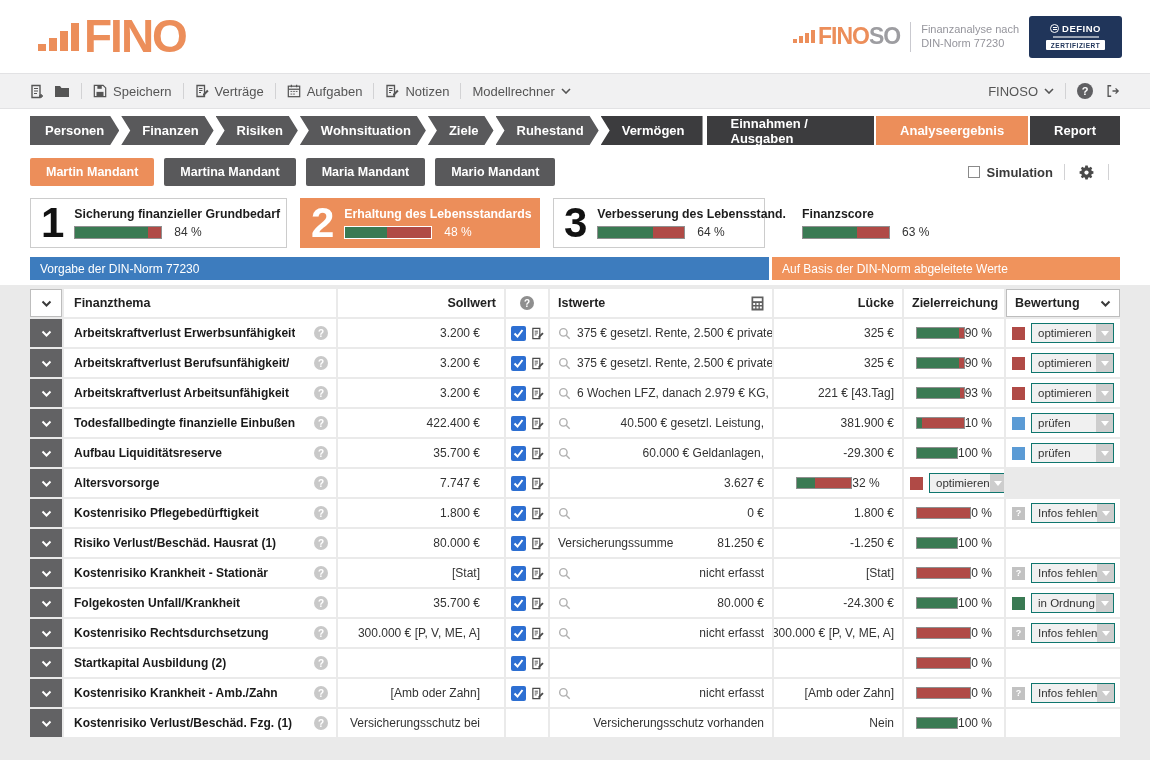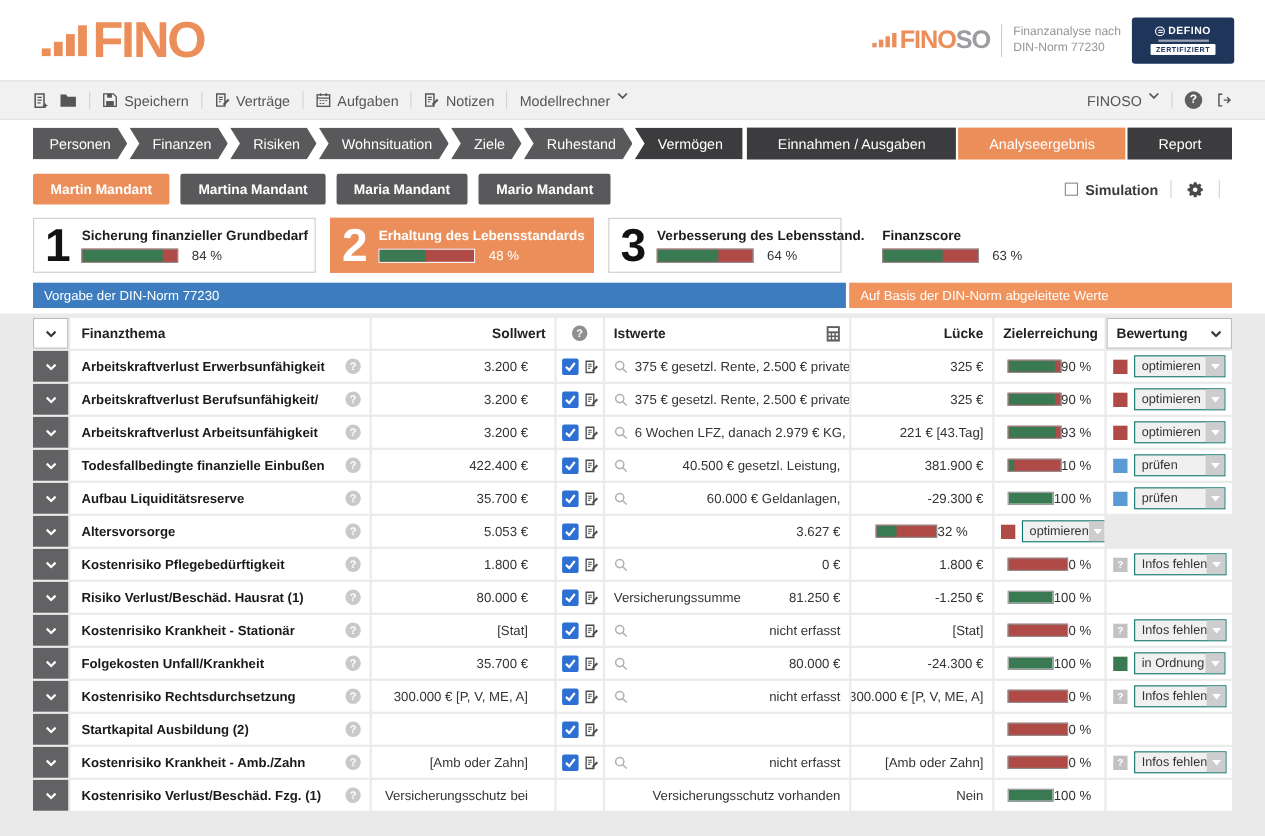--- a/index.html
+++ b/index.html
@@ -34,27 +34,27 @@
   .badge-top{display:flex;align-items:center;gap:3px}
   .badge-circ{width:9px;height:9px;border:1.5px solid #fff;border-radius:50%;position:relative}
   .badge-circ::after{content:"";position:absolute;left:1.5px;right:1.5px;top:2px;height:1px;background:#fff;box-shadow:0 2px 0 #fff}
   .badge-title{color:#fff;font-size:9.5px;font-weight:bold;letter-spacing:.5px}
   .badge-line{width:46px;height:2px;background:rgba(255,255,255,.55)}
   .badge-chip{background:#fff;color:#20355A;font-size:6.5px;font-weight:bold;letter-spacing:.5px;padding:1.5px 5px;border-radius:1px}
 
   
   .toolbar{height:36px;background:#f1f1f2;border-top:1px solid #e2e2e4;border-bottom:1px solid #e2e2e4;display:flex;align-items:center;justify-content:space-between;padding:0 30px;font-size:13px;color:#555}
   .tool-left,.tool-right{display:flex;align-items:center}
-  .tool{display:flex;align-items:flex-start;gap:6px;background:none;border:none;font:inherit;color:inherit;cursor:pointer;padding:0}
+  .tool{display:flex;align-items:center;gap:6px;background:none;border:none;font:inherit;color:inherit;cursor:pointer;padding:0}
   .tsep{width:1px;height:16px;background:#d2d2d4;margin:0 11px}
   .tico{display:flex;align-items:center}
   .qcircle{width:16px;height:16px;border-radius:50%;background:#5f5f62;color:#fff;font-size:11px;font-weight:bold;display:flex;align-items:center;justify-content:center}
 
   
-  .tabs{display:flex;margin:7px 30px 0;height:29px;font-size:13px;font-weight:normal;color:#fff}
+  .tabs{display:flex;margin:7px 30px 0;height:29px;font-size:13px;font-weight:bold;color:#fff}
   .crumbs{display:flex;flex:0 0 auto}
   .crumb{background:var(--tab_gray);display:flex;align-items:center;justify-content:center;flex:1 1 auto;padding:0 15px 0 21px;margin-right:2px;cursor:pointer;
     clip-path:polygon(0 0,calc(100% - 9px) 0,100% 50%,calc(100% - 9px) 100%,0 100%,9px 50%)}
   .crumb.first{padding-left:15px;clip-path:polygon(0 0,calc(100% - 9px) 0,100% 50%,calc(100% - 9px) 100%,0 100%)}
   .crumb.last{padding-right:18px;clip-path:polygon(0 0,100% 0,100% 100%,0 100%,9px 50%)}
   .crumb.dark{background:var(--tab_dark)}
   .btabs{display:flex;flex:1}
   .btab{background:var(--tab_dark);display:flex;align-items:center;justify-content:center;padding:0 24px;margin-left:2px;cursor:pointer;flex:1 1 auto}
   .btab.active{background:var(--accent)}
 
@@ -650,21 +650,21 @@
         <div class="trow">
           <div class="cell c-toggle">
             <svg width="11" height="7" viewBox="0 0 11 7">
               <path d="M1.5 1.5l4 4 4-4" fill="none" stroke="#fff" stroke-width="2"></path>
             </svg>
           </div>
           <div class="cell c-theme">
             <span class="tname">Altersvorsorge</span>
             <span class="q">?</span>
           </div>
-          <div class="cell c-soll">5.053 €</div>
+          <div class="cell c-soll">7.747 €</div>
           <div class="cell c-check">
             <span class="cb">
               <svg width="11" height="9" viewBox="0 0 11 9">
                 <path d="M1.5 4.5l3 3 5-6.5" fill="none" stroke="#fff" stroke-width="2"></path>
               </svg>
             </span>
             <span class="edit">
               <svg width="13" height="13" viewBox="0 0 14 14">
                 <path d="M2 1.5h7.5v11H2z" fill="none" stroke="#4a4a4a" stroke-width="1.3"></path>
                 <path d="M4 4.5h3.5M4 6.5h3.5M4 8.5h2" stroke="#4a4a4a"></path>

